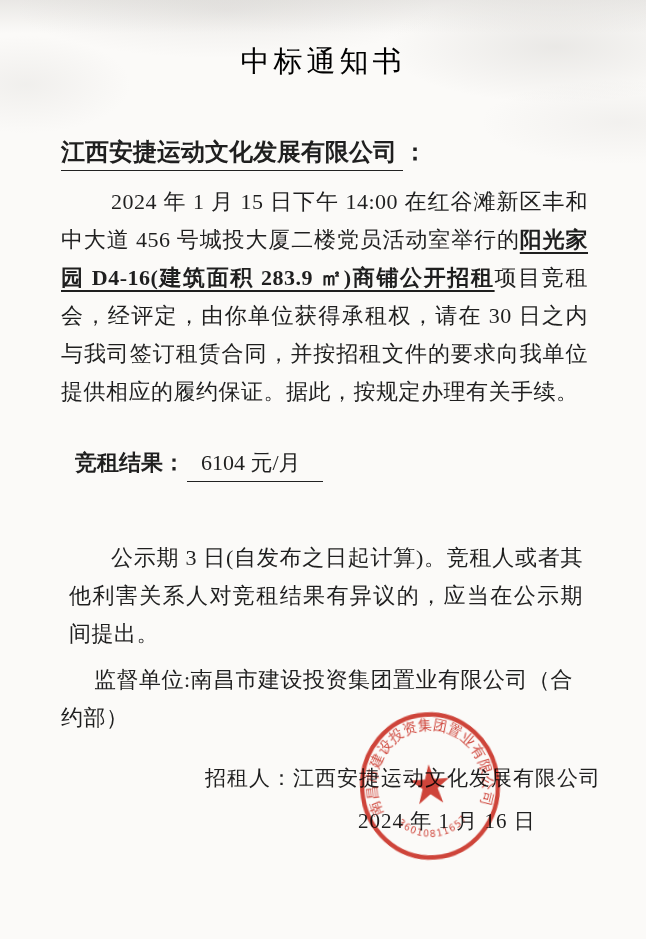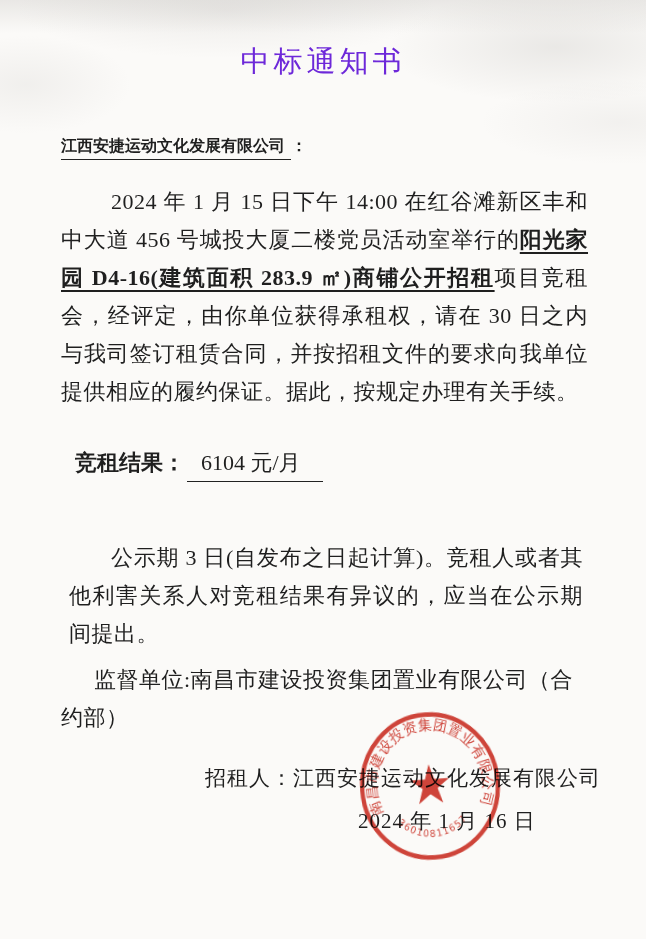--- a/index.html
+++ b/index.html
@@ -32,28 +32,28 @@
   .title {
     position: absolute;
     top: 42px;
     left: 0;
     width: 100%;
     margin: 0;
     text-align: center;
     font-size: 29px;
     font-weight: 400;
     letter-spacing: 4px;
-    color: #6d28d9;
+    color: #000000;
     z-index: 2;
   }
   .recipient {
     position: absolute;
     top: 136px;
     left: 61px;
-    font-size: 16px;
+    font-size: 24px;
     font-weight: 700;
     z-index: 2;
   }
   .recipient-name {
     display: inline-block;
     border-bottom: 1.6px solid #222;
     padding: 0 6px 2px 0;
   }
   .para1 {
     position: absolute;

